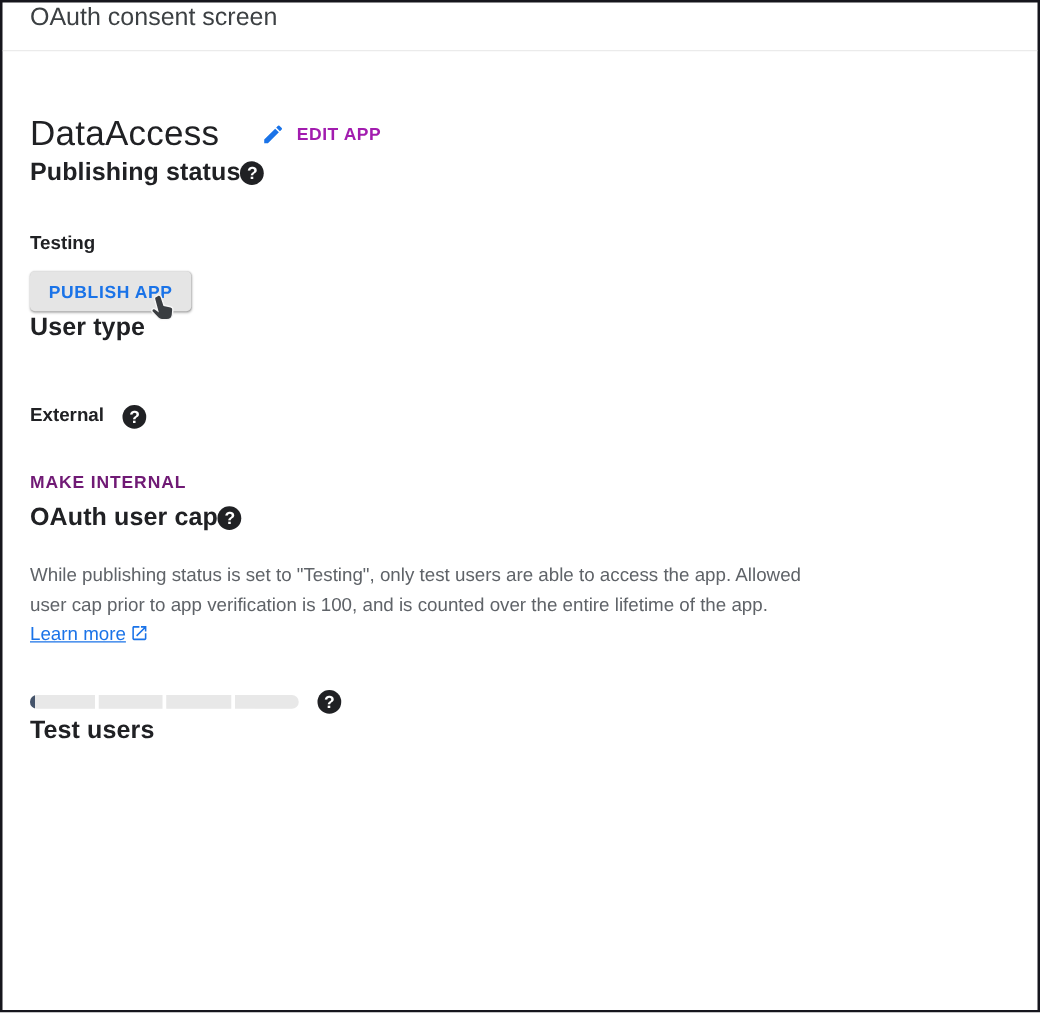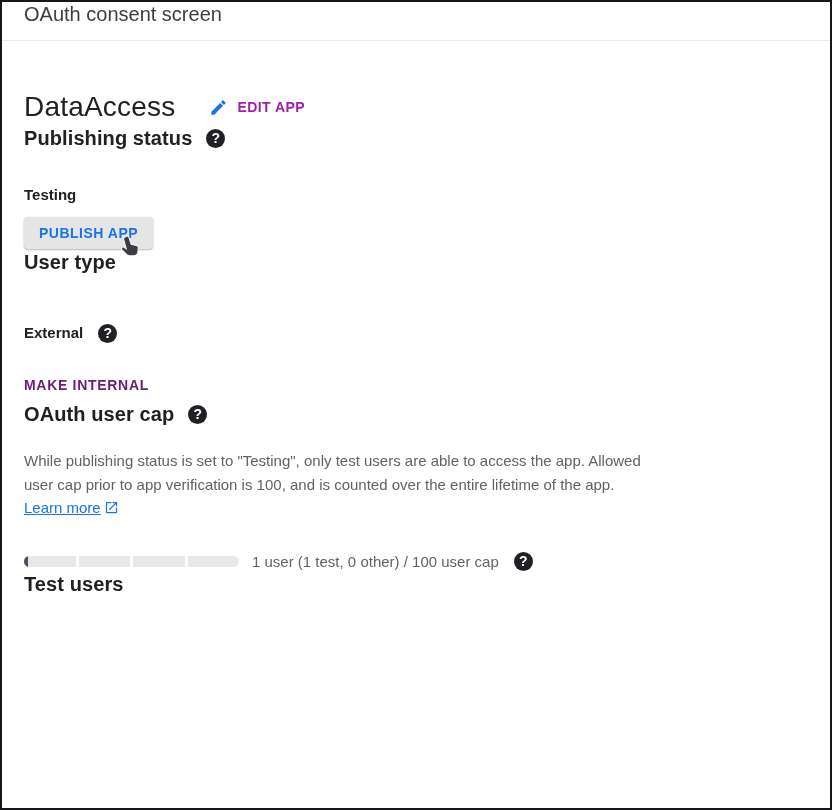--- a/index.html
+++ b/index.html
@@ -25,21 +25,21 @@
   .edit-btn {
     display:inline-flex; align-items:center; gap:9px;
     background:none; border:none; padding:4px 6px; cursor:pointer;
     color:#a21caf; font-family:inherit;
     font-size:14px; font-weight:700; letter-spacing:.45px;
   }
   .edit-btn svg { display:block; }
 
   
   h2.section {
-    margin:0; display:flex; align-items:center; gap:14px;
+    margin:0; display:flex; align-items:center; 
     font-size:20px; font-weight:700; line-height:26px; color:#202124;
     letter-spacing:.1px;
   }
   .pub-heading   { margin-top:58px; }
   .type-heading  { margin-top:50px; }
   .cap-heading   { margin-top:52px; }
   .test-heading  { margin-top:46px; }
 
   
   .help-icon {
@@ -164,21 +164,20 @@
               <path d="M19 19H5V5h7V3H5c-1.11 0-2 .9-2 2v14c0 1.1.89 2 2 2h14c1.1 0 2-.9 2-2v-7h-2v7zM14 3v2h3.59l-9.83 9.83 1.41 1.41L19 6.41V10h2V3h-7z"></path>
             </svg></span></a></p>
 
     <div class="usage-row">
       <div class="usage-bar">
         <div class="usage-seg"></div>
         <div class="usage-seg"></div>
         <div class="usage-seg"></div>
         <div class="usage-seg"></div>
       </div>
-      <span class="usage-text">1 user (1 test, 0 other) / 100 user cap</span>
       <span class="help-icon">?</span>
     </div>
 
     
     <h2 class="section test-heading">
       <span>Test users</span>
     </h2>
 
   </div>
 </div>

